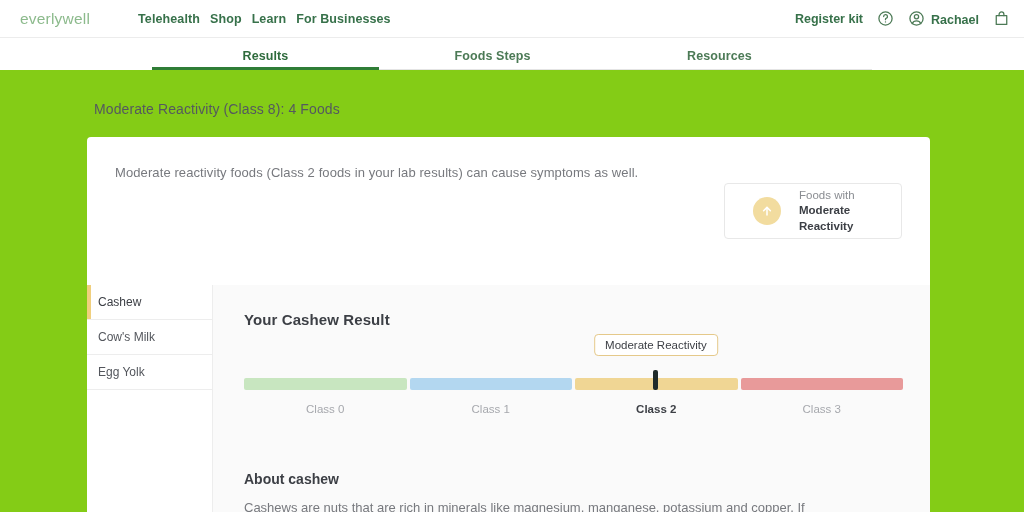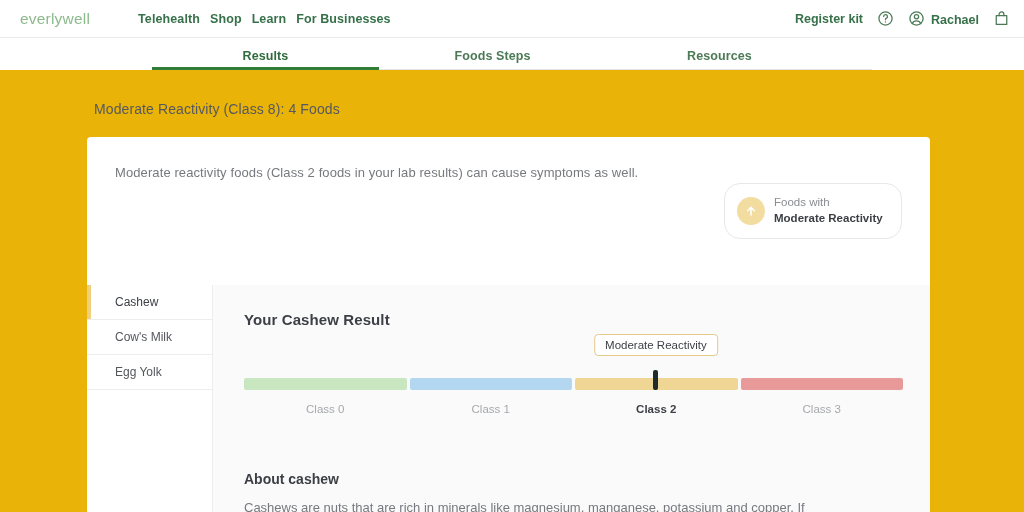--- a/index.html
+++ b/index.html
@@ -2,21 +2,21 @@
 <html><head>
 <meta charset="utf-8">
 <style>
   * { box-sizing: border-box; margin: 0; padding: 0; }
   html, body {
     width: 1024px; height: 512px;
     font-family: "Liberation Sans", sans-serif;
     background: #f2f2f2;
     overflow: hidden;
   }
-  .page { position: relative; width: 1024px; height: 512px; background: #eab308; }
+  .page { position: relative; width: 1024px; height: 512px; background: #84cc16; }
 
   
   .topbar {
     position: absolute; top: 0; left: 0; width: 1024px; height: 38px;
     background: #ffffff;
     display: flex; align-items: center;
     border-bottom: 1px solid #ececec;
   }
   .logo {
     margin-left: 20px;
@@ -71,22 +71,22 @@
     position: absolute; left: 87px; top: 137px; width: 843px; height: 148px;
     background: #ffffff; border-radius: 4px 4px 0 0;
   }
   .card-desc {
     position: absolute; left: 28px; top: 28px;
     font-size: 13px; color: #77797e; letter-spacing: .1px;
   }
   .legend-box {
     position: absolute; right: 28px; top: 46px;
     width: 178px; height: 56px;
-    background: #ffffff; border: 1px solid #e8e8e8; border-radius: 16px;
-    display: flex; align-items: center; padding-left: 12px; gap: 9px;
+    background: #ffffff; border: 1px solid #e8e8e8; border-radius: 4px;
+    display: flex; align-items: center; padding-left: 28px; gap: 18px;
   }
   .legend-circle {
     width: 28px; height: 28px; border-radius: 50%;
     background: #f2dc9f; display: flex; align-items: center; justify-content: center;
     flex: 0 0 auto;
   }
   .legend-text { line-height: 1.35; }
   .legend-l1 { font-size: 11.5px; color: #8a8d92; }
   .legend-l2 { font-size: 11.5px; color: #3c3f45; font-weight: 700; }
 
@@ -94,21 +94,21 @@
   .panel-lower {
     position: absolute; left: 87px; top: 285px; width: 843px; height: 227px;
     background: #fafafa; overflow: hidden;
   }
   .food-list {
     position: absolute; left: 0; top: 0; width: 126px; height: 227px;
     background: #ffffff; border-right: 1px solid #ededed;
   }
   .food-item {
     height: 35px; display: flex; align-items: center;
-    padding-left: 28px; font-size: 12px; color: #53565c;
+    padding-left: 11px; font-size: 12px; color: #53565c;
     border-bottom: 1px solid #ededed; position: relative;
   }
   .food-item.selected { color: #3c3f45; font-weight: 400; }
   .food-item.selected::before {
     content: ""; position: absolute; left: 0; top: 0; bottom: 0;
     width: 4px; background: #f0cf7e;
   }
   .result-area { position: absolute; left: 126px; top: 0; right: 0; bottom: 0; }
   .result-title {
     position: absolute; left: 31px; top: 26px;

